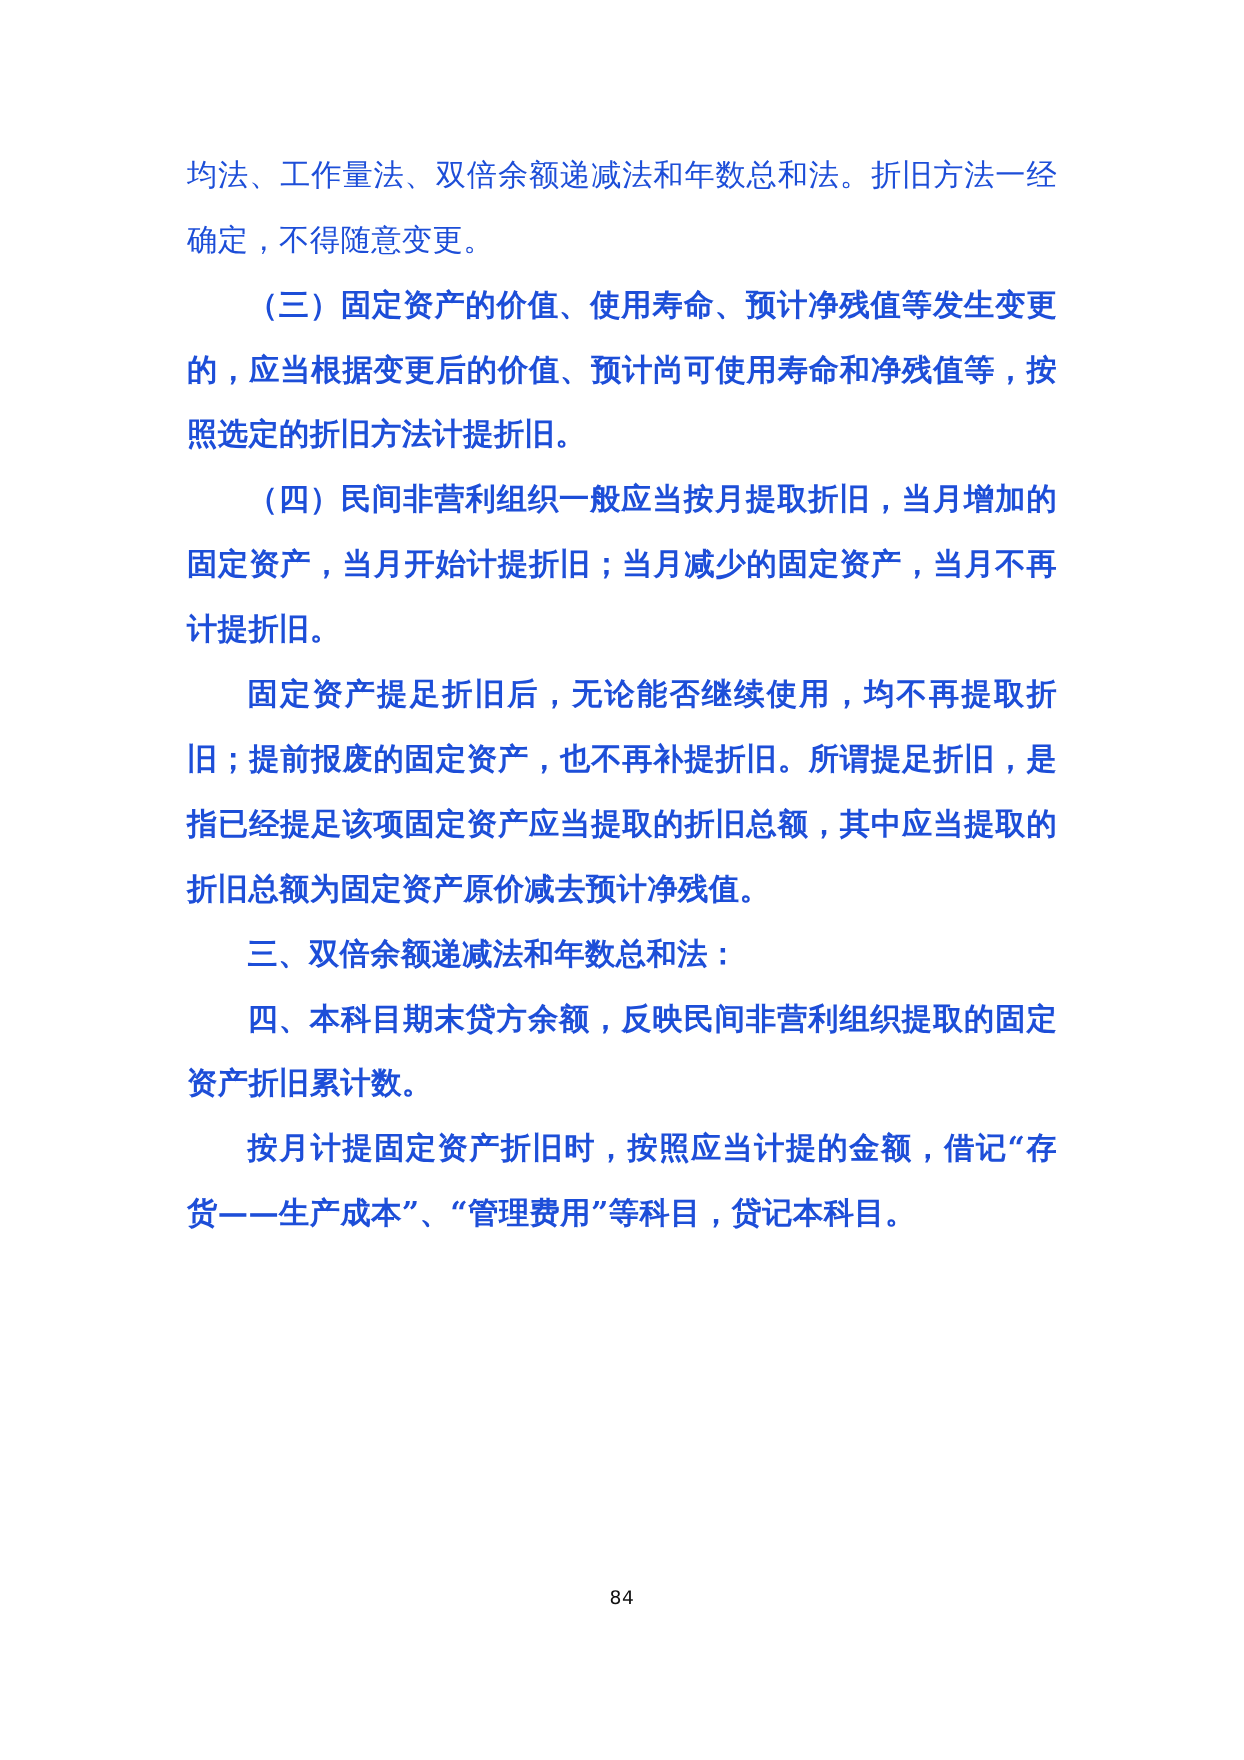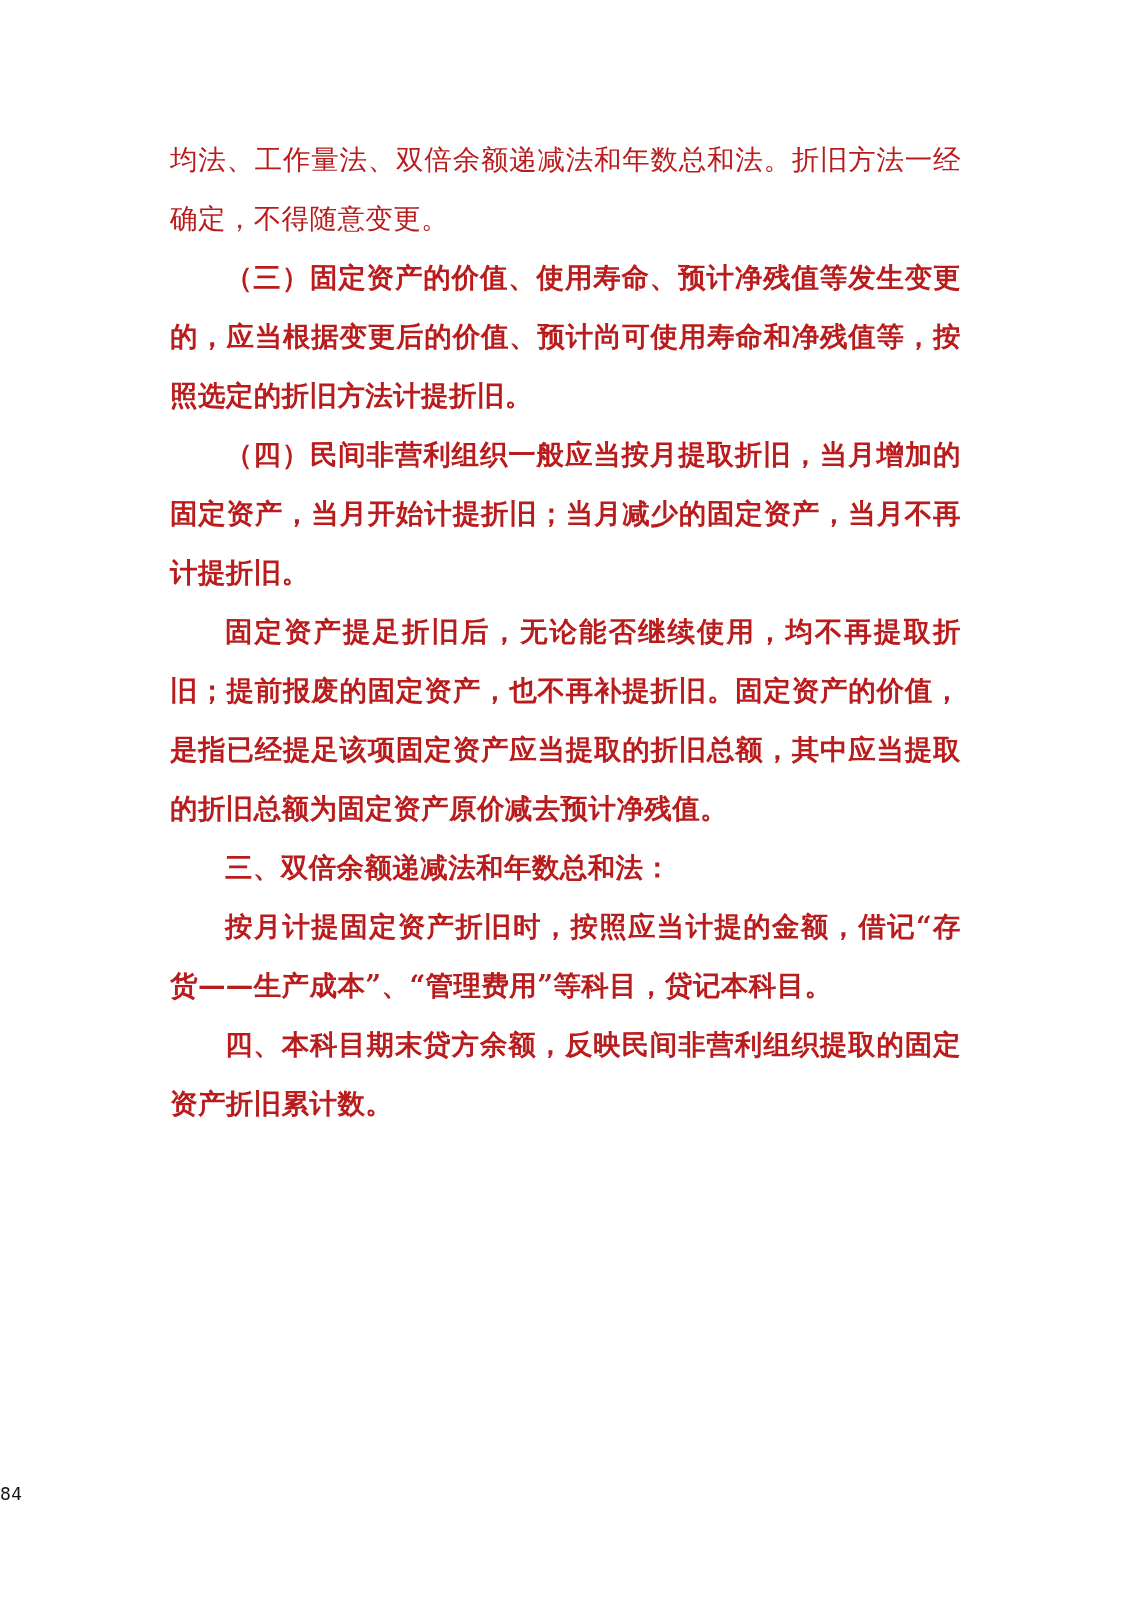--- a/index.html
+++ b/index.html
@@ -22,53 +22,53 @@
     height: 1600px;
     box-sizing: border-box;
     padding: 130px 170px 0 170px;
   }
   .doc-body {
     font-size: 27.5px;
     line-height: 59px;
     text-align: justify;
     text-justify: inter-ideograph;
     letter-spacing: 0.4px;
-    color: #b91c1c;
+    color: #1d4ed8;
   }
   .para {
     margin: 0;
     text-indent: 0;
     white-space: normal;
   }
   .para.indent {
     text-indent: 2em;
     font-weight: bold;
   }
   .para + .para {
     margin-top: 0;
   }
   .page-number {
     position: absolute;
     left: 0;
     right: 0;
-    top: 1484px;
-    text-align: left;
+    top: 1443px;
+    text-align: center;
     font-family: "DejaVu Sans", "Liberation Sans", sans-serif;
     font-size: 17px;
     color: #111111;
     letter-spacing: 0.5px;
   }
 </style>
 </head>
 <body>
 
 <div class="page">
   <div class="doc-body">
     <p class="para">均法、工作量法、双倍余额递减法和年数总和法。折旧方法一经确定，不得随意变更。</p>
     <p class="para indent">（三）固定资产的价值、使用寿命、预计净残值等发生变更的，应当根据变更后的价值、预计尚可使用寿命和净残值等，按照选定的折旧方法计提折旧。</p>
     <p class="para indent">（四）民间非营利组织一般应当按月提取折旧，当月增加的固定资产，当月开始计提折旧；当月减少的固定资产，当月不再计提折旧。</p>
-    <p class="para indent">固定资产提足折旧后，无论能否继续使用，均不再提取折旧；提前报废的固定资产，也不再补提折旧。固定资产的价值，是指已经提足该项固定资产应当提取的折旧总额，其中应当提取的折旧总额为固定资产原价减去预计净残值。</p>
+    <p class="para indent">固定资产提足折旧后，无论能否继续使用，均不再提取折旧；提前报废的固定资产，也不再补提折旧。所谓提足折旧，是指已经提足该项固定资产应当提取的折旧总额，其中应当提取的折旧总额为固定资产原价减去预计净残值。</p>
     <p class="para indent">三、双倍余额递减法和年数总和法：</p>
+    <p class="para indent">四、本科目期末贷方余额，反映民间非营利组织提取的固定资产折旧累计数。</p>
     <p class="para indent">按月计提固定资产折旧时，按照应当计提的金额，借记“存货——生产成本”、“管理费用”等科目，贷记本科目。</p>
-    <p class="para indent">四、本科目期末贷方余额，反映民间非营利组织提取的固定资产折旧累计数。</p>
   </div>
   <div class="page-number">84</div>
 </div>
 
 </body></html>

